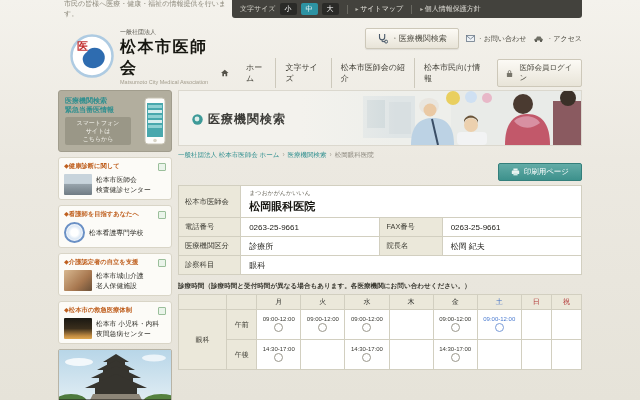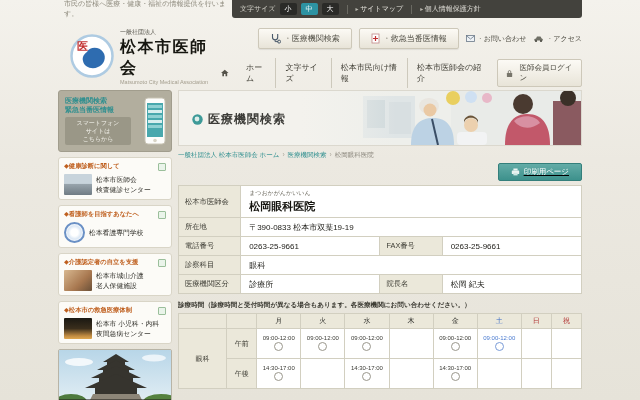--- a/index.html
+++ b/index.html
@@ -68,21 +68,21 @@
   .maincol{flex:1;min-width:0;}
   .title-banner{position:relative;height:54px;border:1px solid #dbd8ce;background:#f3f2ed;overflow:hidden;}
   .photo{position:absolute;right:0;top:0;height:54px;width:280px;}
   .page-title{position:absolute;left:13px;top:20px;display:flex;align-items:center;gap:5px;font-size:12px;font-weight:bold;color:#3c3c38;letter-spacing:1px;}
 
   .breadcrumb{margin:5px 0 3px;font-size:6.5px;color:#98948a;}
   .bc-link{color:#2f8f8f;cursor:pointer;}
   .bc-sep::before{content:"›";margin:0 3px;color:#aaa69a;}
   .bc-cur{color:#8a867c;}
 
-  .print-row{display:flex;justify-content:flex-end;margin-bottom:4px;text-decoration:underline;}
+  .print-row{display:flex;justify-content:flex-end;margin-bottom:4px;}
   .print-btn{display:flex;align-items:center;gap:4px;background:linear-gradient(#63aca7,#3d918c);
     border:1px solid #347f7b;border-radius:2px;color:#fff;font-size:7.5px;padding:3px 12px;cursor:pointer;}
 
   table{border-collapse:collapse;}
   .detail{width:100%;background:#fff;border:1px solid #c9c6b8;}
   .detail th{background:#ebe8da;border:1px solid #d2cfc0;font-weight:normal;text-align:left;padding:4px 6px;font-size:7.3px;color:#3b3a32;}
   .detail td{border:1px solid #d2cfc0;padding:3px 8px;font-size:8px;color:#22211c;background:#fff;}
   .kana{font-size:6px;color:#6a675c;}
   .clinic-name{font-size:11px;font-weight:bold;color:#14130e;margin-top:1px;}
 
@@ -136,27 +136,20 @@
       <div class="header-right">
         <div class="quick-row">
           <div class="quick-btn">
             <svg width="11" height="11" viewBox="0 0 11 11">
               <path d="M2.5 1v3.2a2.6 2.6 0 0 0 5.2 0V1" fill="none" stroke="#4a5a6a" stroke-width="1.1"></path>
               <path d="M5.1 7v1.6h3.2" fill="none" stroke="#4a5a6a" stroke-width="1"></path>
               <circle cx="9.1" cy="8.6" r="1.5" fill="none" stroke="#4a5a6a" stroke-width="1"></circle>
             </svg>
             <span class="lbl">医療機関検索</span>
           </div>
-          <div class="quick-btn">
-            <svg width="9" height="11" viewBox="0 0 9 11">
-              <rect x="1" y="1" width="7" height="9" fill="#fff" stroke="#c08888" stroke-width="0.8"></rect>
-              <path d="M4.5 3v5M2 5.5h5" stroke="#c03030" stroke-width="1.2"></path>
-            </svg>
-            <span class="lbl">救急当番医情報</span>
-          </div>
           <div class="util">
             <svg width="9" height="7" viewBox="0 0 9 7">
               <rect x="0.5" y="0.5" width="8" height="6" fill="#eef2f6" stroke="#6a7888" stroke-width="0.8"></rect>
               <path d="M0.5 0.8 L4.5 4 L8.5 0.8" fill="none" stroke="#6a7888" stroke-width="0.8"></path>
             </svg>
             <span class="lbl">お問い合わせ</span>
           </div>
           <div class="util">
             <svg width="11" height="8" viewBox="0 0 11 8">
               <path d="M1 5.5 Q1 3.5 3 3.5 L4 1.5 H7.5 L8.7 3.5 Q10 3.5 10 5.5 Z" fill="#707066"></path>
@@ -170,24 +163,24 @@
           <div class="nav-item first">
             <svg width="9" height="8" viewBox="0 0 9 8">
               <path d="M4.5 0 L9 4 H7.4 V8 H5.4 V5.2 H3.6 V8 H1.6 V4 H0 Z" fill="#55534a"></path>
             </svg>
             <span>ホーム</span>
           </div>
           <div class="nav-item">
             <span>文字サイズ</span>
           </div>
           <div class="nav-item">
+            <span>松本市医師会の紹介</span>
+          </div>
+          <div class="nav-item">
             <span>松本市民向け情報</span>
-          </div>
-          <div class="nav-item">
-            <span>松本市医師会の紹介</span>
           </div>
           <div class="nav-login">
             <svg width="8" height="9" viewBox="0 0 8 9">
               <rect x="1" y="4" width="6" height="4.5" rx="0.5" fill="#77756a"></rect>
               <path d="M2.6 4 V2.6 a1.4 1.4 0 0 1 2.8 0 V4" fill="none" stroke="#77756a" stroke-width="1"></path>
             </svg>
             <span>医師会員ログイン</span>
           </div>
         </div>
       </div>
@@ -373,38 +366,34 @@
           </colgroup>
         <tbody>
             <tr>
           <th>松本市医師会</th>
           <td colspan="3">
             <div class="kana">まつおかがんかいいん</div>
             <div class="clinic-name">松岡眼科医院</div>
           </td>
         </tr>
         <tr>
-          <th>所在地</th>
-          <td colspan="3">〒390-0833 松本市双葉19-19</td>
-        </tr>
-        <tr>
           <th>電話番号</th>
           <td>0263-25-9661</td>
           <th>FAX番号</th>
           <td>0263-25-9661</td>
-        </tr>
-        <tr>
-          <th>診察科目</th>
-          <td colspan="3">眼科</td>
         </tr>
         <tr>
           <th>医療機関区分</th>
           <td>診療所</td>
           <th>院長名</th>
           <td>松岡 紀夫</td>
+        </tr>
+        <tr>
+          <th>診察科目</th>
+          <td colspan="3">眼科</td>
         </tr>
       </tbody>
         </table>
 
       <div class="note">診療時間（診療時間と受付時間が異なる場合もあります。各医療機関にお問い合わせください。）</div>
 
       <table class="sched">
         <colgroup>
           <col style="width:48px">
             <col style="width:30px">

